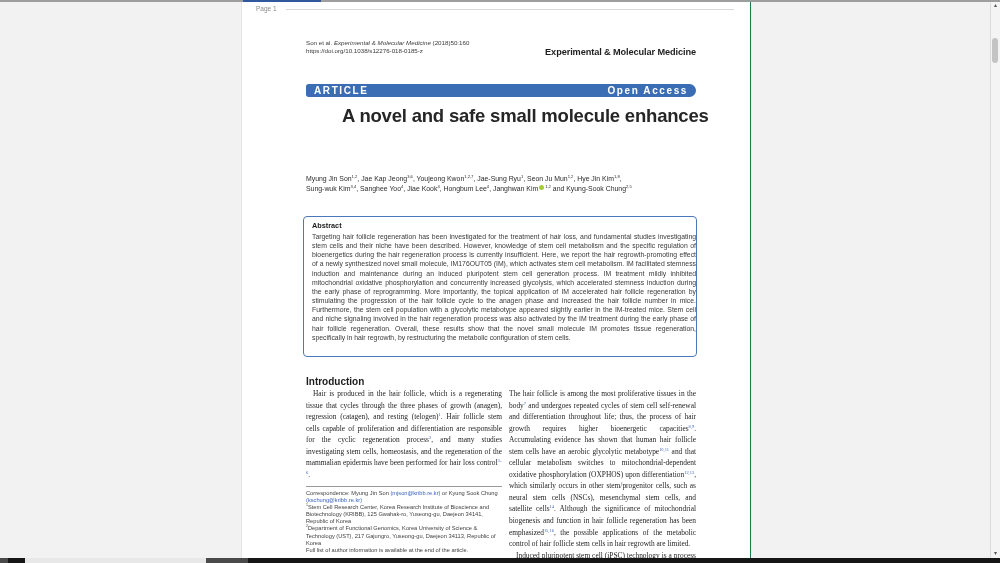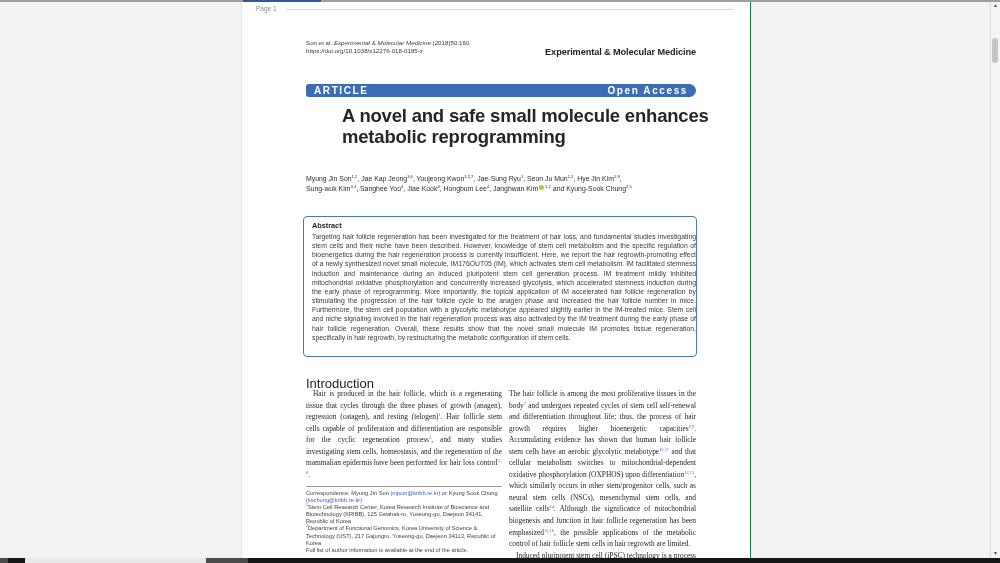--- a/index.html
+++ b/index.html
@@ -28,21 +28,21 @@
     color:#262626;letter-spacing:-0.2px;margin-left:36px;}
 
   .authors{position:absolute;left:64px;top:172px;width:390px;font-size:6.9px;line-height:9.5px;color:#2b2b2b;}
   .authors .line{white-space:nowrap;}
 
   .abstract-box{position:absolute;left:61px;top:214px;width:394px;height:141px;box-sizing:border-box;
     border:1px solid var(--abstract-border);border-radius:4px;padding:4px 0 0 8px;}
   .abstract-heading{font-size:7.3px;font-weight:700;color:#1c1c1c;margin-bottom:2px;}
   .abstract-body{font-size:6.85px;line-height:9.15px;color:#3a3a3a;text-align:justify;}
 
-  .intro-heading{position:absolute;left:64px;top:374px;font-size:13px;font-weight:400;color:#1c1c1c;}
+  .intro-heading{position:absolute;left:64px;top:374px;font-size:10px;font-weight:700;color:#1c1c1c;}
   .col-left{position:absolute;left:64px;top:386px;width:196px;}
   .col-right{position:absolute;left:267px;top:386px;width:187px;}
   .body-text{font-family:"Liberation Serif",serif;font-size:7.4px;line-height:11.55px;
     color:#1e1e1e;text-align:justify;}
   .indent{text-indent:7px;}
 
   .footnote-divider{position:absolute;left:64px;top:484px;width:196px;height:1px;background:#9a9a9a;}
   .footnotes{position:absolute;left:64px;top:488px;width:196px;font-size:5.7px;line-height:7.1px;color:#3f3f3f;}
   .footnotes div{margin:0;}
 
@@ -81,21 +81,20 @@
     <div class="doi">https://doi.org/10.1038/s12276-018-0185-z</div>
     <div class="masthead">Experimental &amp; Molecular Medicine</div>
 
     <div class="banner">
       <span>ARTICLE</span>
       <span>Open Access</span>
     </div>
 
     <div class="title">
         <div>A novel and safe small molecule enhances</div>
-        <div>metabolic reprogramming</div>
       </div>
 
     <div class="authors">
       <div class="line">Myung Jin Son<span class="rt-sup">1,2</span>, Jae Kap Jeong<span class="rt-sup">3,6</span>, Youjeong Kwon<span class="rt-sup">1,2,7</span>, Jae-Sung Ryu<span class="rt-sup">1</span>, Seon Ju Mun<span class="rt-sup">1,2</span>, Hye Jin Kim<span class="rt-sup">1,8</span>,</div>
       <div class="line">Sung-wuk Kim<span class="rt-sup">3,4</span>, Sanghee Yoo<span class="rt-sup">4</span>, Jiae Kook<span class="rt-sup">4</span>, Hongbum Lee<span class="rt-sup">4</span>, Janghwan Kim<span class="rt-orcid"></span><span class="rt-sup">1,2</span> and Kyung-Sook Chung<span class="rt-sup">2,5</span></div>
     </div>
 
     <div class="abstract-box">
       <div class="abstract-heading">Abstract</div>
       <div class="abstract-body">Targeting hair follicle regeneration has been investigated for the treatment of hair loss, and fundamental studies investigating stem cells and their niche have been described. However, knowledge of stem cell metabolism and the specific regulation of bioenergetics during the hair regeneration process is currently insufficient. Here, we report the hair regrowth-promoting effect of a newly synthesized novel small molecule, IM176OUT05 (IM), which activates stem cell metabolism. IM facilitated stemness induction and maintenance during an induced pluripotent stem cell generation process. IM treatment mildly inhibited mitochondrial oxidative phosphorylation and concurrently increased glycolysis, which accelerated stemness induction during the early phase of reprogramming. More importantly, the topical application of IM accelerated hair follicle regeneration by stimulating the progression of the hair follicle cycle to the anagen phase and increased the hair follicle number in mice. Furthermore, the stem cell population with a glycolytic metabotype appeared slightly earlier in the IM-treated mice. Stem cell and niche signaling involved in the hair regeneration process was also activated by the IM treatment during the early phase of hair follicle regeneration. Overall, these results show that the novel small molecule IM promotes tissue regeneration, specifically in hair regrowth, by restructuring the metabolic configuration of stem cells.</div>

